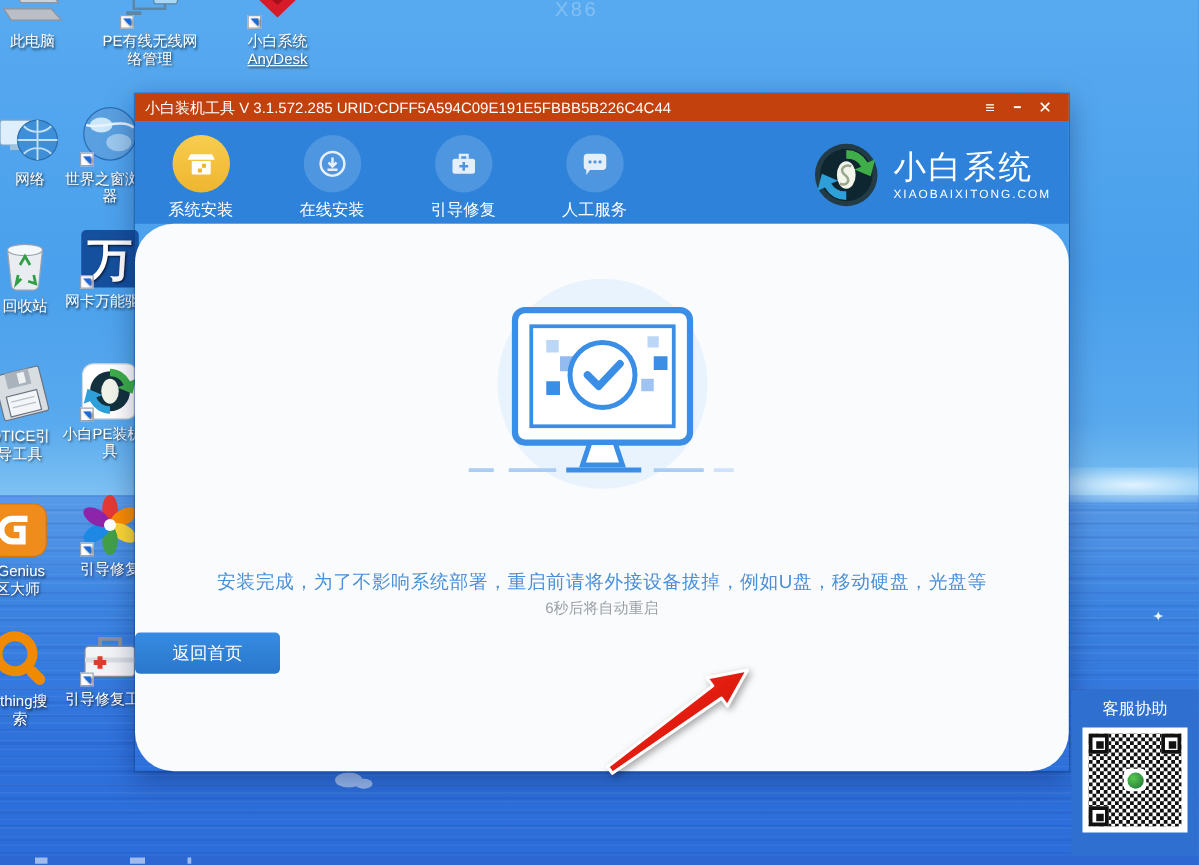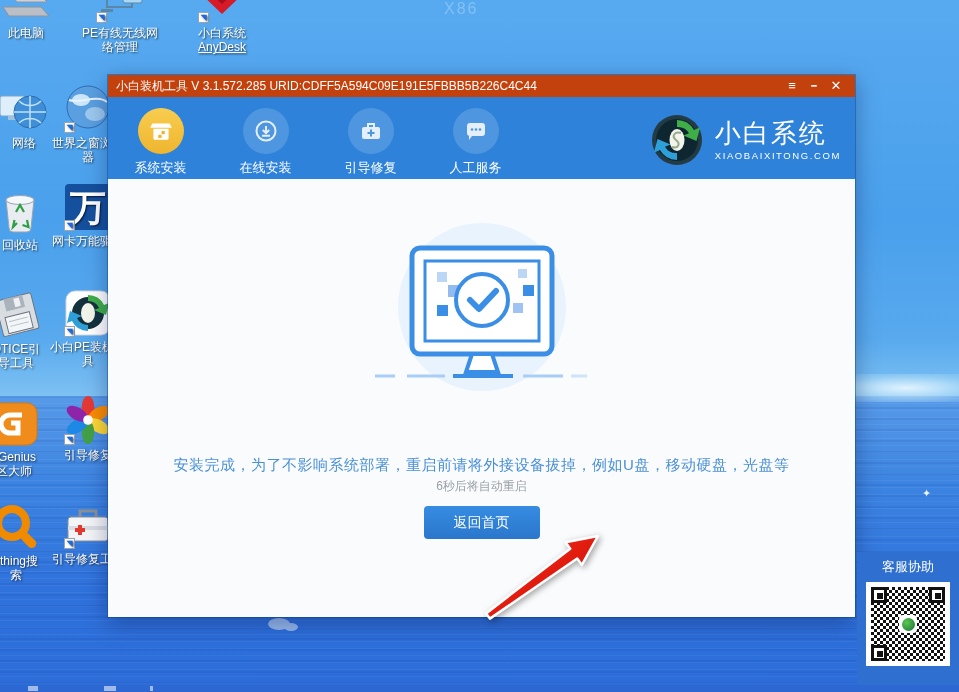--- a/index.html
+++ b/index.html
@@ -42,27 +42,27 @@
   .titlebar .ctrl{width:22px;text-align:center;font-size:13px;color:#fff;cursor:pointer;line-height:22px;}
   .nav{height:82px;background:#2e82d9;position:relative;display:flex;padding-left:0;}
   .tab{width:105px;display:flex;flex-direction:column;align-items:center;padding-top:11px;gap:5px;cursor:pointer;}
   .tico{width:46px;height:46px;border-radius:50%;background:#4e96df;display:flex;align-items:center;justify-content:center;}
   .tab.active .tico{background:linear-gradient(180deg,#f8cd4f,#efb52f);}
   .tab .tlabel{color:#fff;font-size:13px;}
   .logo{position:absolute;right:14px;top:17px;display:flex;align-items:center;gap:12px;}
   .logo-text{color:#fff;}
   .logo-brand{font-size:26px;letter-spacing:2px;line-height:1;}
   .logo-domain{font-size:9.5px;letter-spacing:1.6px;margin-top:4px;}
-  .content{height:438px;background:#fafbfc;position:relative;}
+  .content{height:438px;background:#fafbfc;position:relative;border-radius:31px;}
 
   .illus{position:absolute;left:50%;top:44px;transform:translateX(-50%);}
   .msg{position:absolute;top:262px;left:0;width:100%;text-align:center;
     color:#4a90d9;font-size:15px;letter-spacing:.5px;}
   .cd{position:absolute;top:287px;left:0;width:100%;text-align:center;color:#9aa0a6;font-size:12px;}
-  .btnrow{position:absolute;top:327px;left:0;width:100%;display:flex;justify-content:center;gap:20px;}
+  .btnrow{position:absolute;top:327px;left:0;width:100%;display:flex;gap:20px;}
   .btn{width:116px;height:33px;border:none;border-radius:4px;background:linear-gradient(180deg,#368ce1,#2a77cc);
     color:#fff;font-size:14px;font-family:inherit;cursor:pointer;position:relative;}
   .badge{position:absolute;right:2px;top:5px;width:20px;height:20px;border-radius:50%;
     background:#e2231a;border:2px solid #fff;box-sizing:content-box;color:#fff;font-size:13px;font-weight:bold;
     line-height:20px;text-align:center;}
 
   
   .arrow{position:absolute;left:478px;top:518px;z-index:10;filter:drop-shadow(2px 2px 3px rgba(0,0,0,.35));}
 
   

